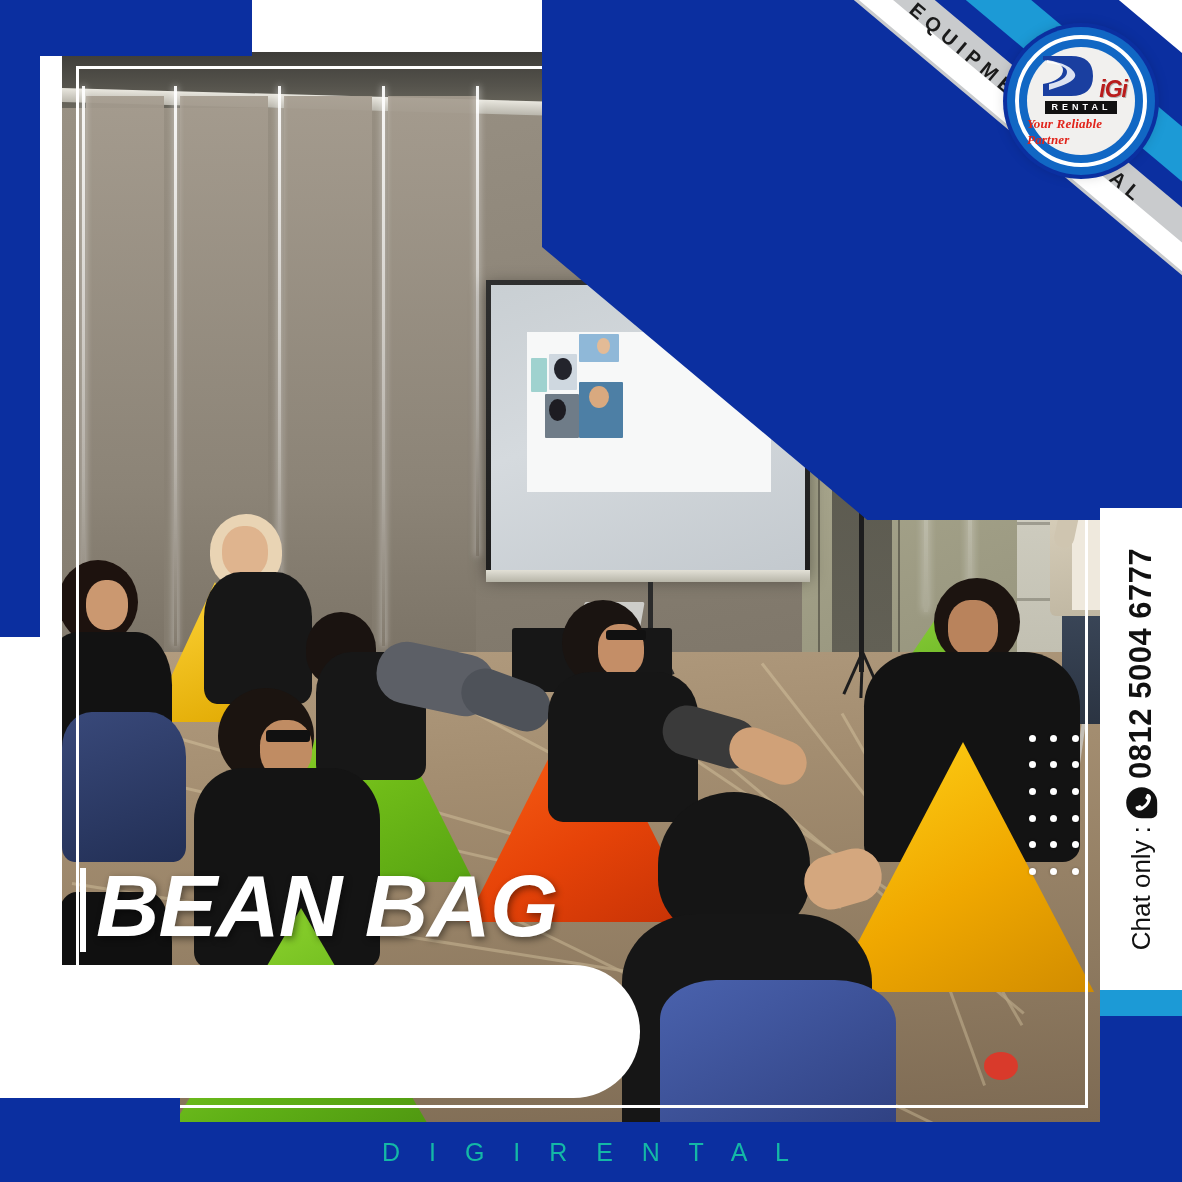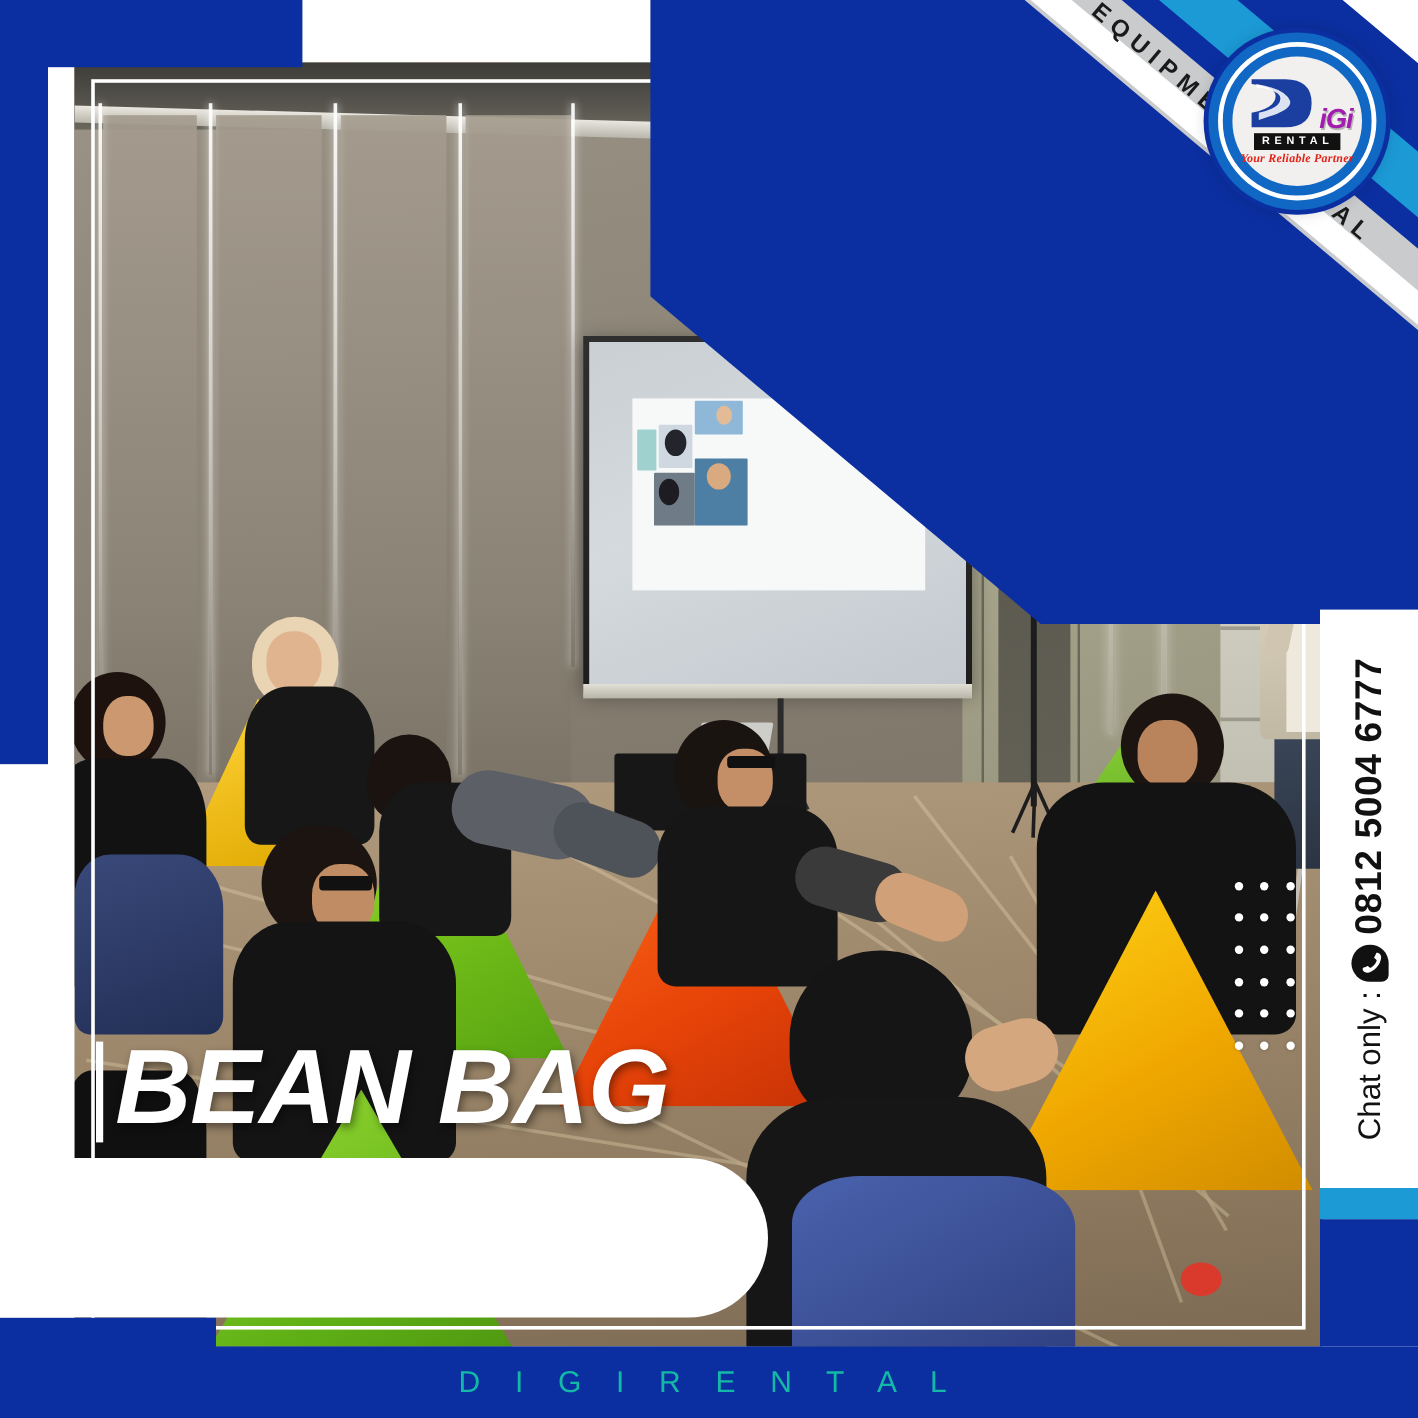--- a/index.html
+++ b/index.html
@@ -213,32 +213,32 @@
     background:#f1f0ee;
     display:flex;flex-direction:column;align-items:center;justify-content:center;
     position:relative;
   }
   .logo-mark{position:relative;width:88px;height:46px;}
   .logo-d{
     position:absolute;left:4px;top:0;width:56px;height:44px;
   }
   .logo-igi{
     position:absolute;right:-2px;bottom:-1px;
-    color:#a21caf;font-size:23px;font-weight:700;font-style:italic;
+    color:#b91c1c;font-size:23px;font-weight:700;font-style:italic;
     letter-spacing:-1px;line-height:1;
     text-shadow:1px 1px 0 rgba(0,0,0,.25);
     text-align:center;
   }
   .logo-rental{
     margin-top:1px;background:#111;color:#fff;
     font-size:9px;font-weight:700;letter-spacing:4px;
     padding:1px 6px 1px 7px;line-height:1.25;
   }
   .logo-tag{
-    margin-top:2px;color:#E1231A;font-size:10px;font-weight:700;
+    margin-top:2px;color:#E1231A;font-size:13px;font-weight:700;
     font-style:italic;font-family:"Liberation Serif",serif;letter-spacing:.2px;
   }
 
   
   .contact-strip{
     position:absolute;right:0;top:508px;width:82px;height:482px;
     background:#ffffff;
     display:flex;align-items:center;justify-content:center;
   }
   .contact-rot{

